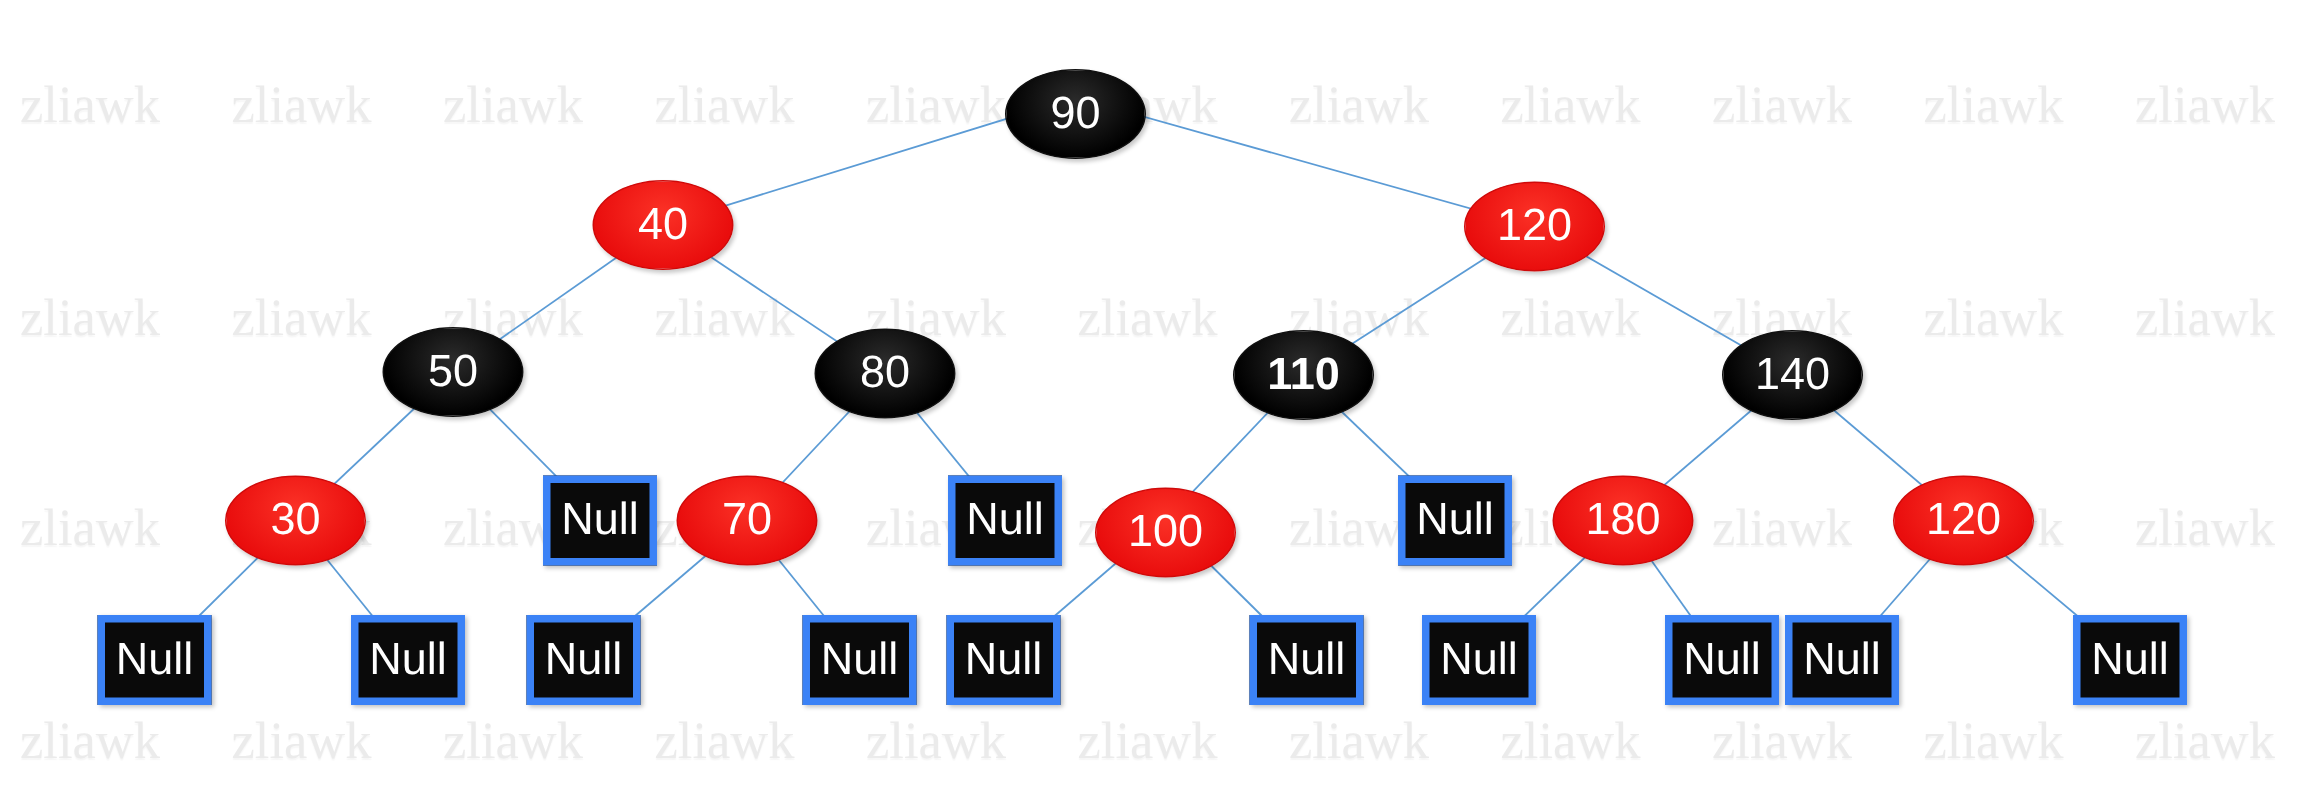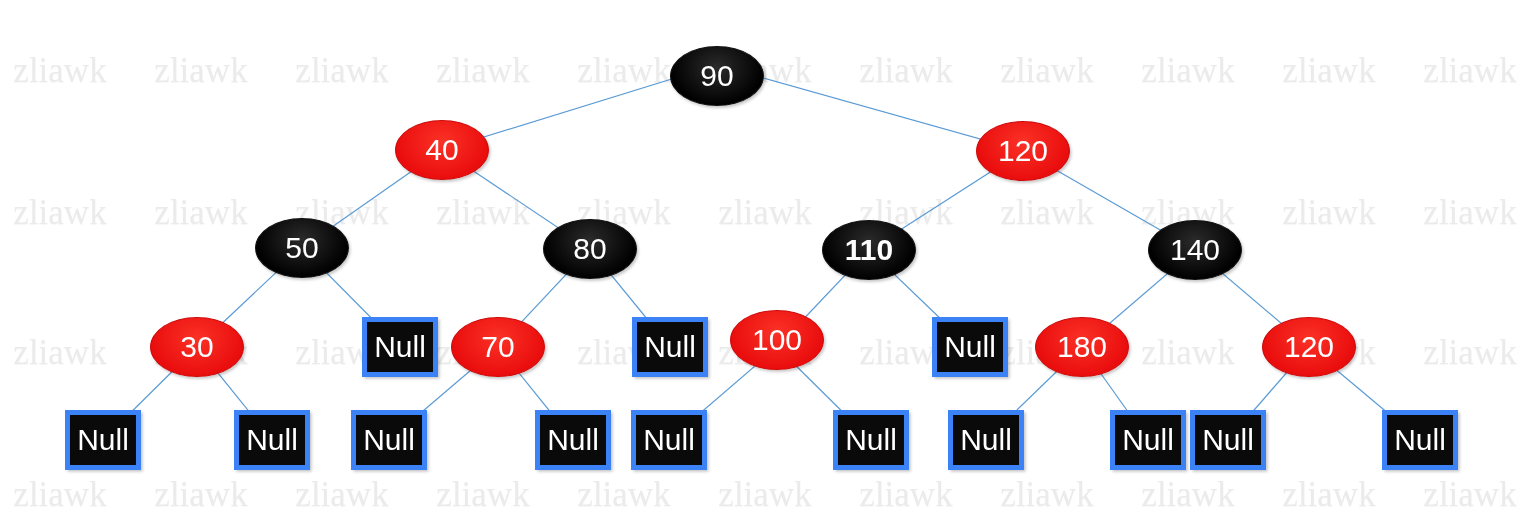--- a/index.html
+++ b/index.html
@@ -140,21 +140,21 @@
       </div>
       <div class="node rect black" style="left: 400px; top: 347px;">
         <span>Null</span>
       </div>
       <div class="node ellipse red" style="left: 498px; top: 347px;">
         <span>70</span>
       </div>
       <div class="node rect black" style="left: 670px; top: 347px;">
         <span>Null</span>
       </div>
-      <div class="node ellipse red" style="left: 777px; top: 340px; justify-content: center;">
+      <div class="node ellipse red" style="left: 777px; top: 355px; justify-content: center;">
         <span>100</span>
       </div>
       <div class="node rect black" style="left: 970px; top: 347px;">
         <span>Null</span>
       </div>
       <div class="node ellipse red" style="left: 1082px; top: 347px;">
         <span>180</span>
       </div>
       <div class="node ellipse red" style="left: 1309px; top: 347px;">
         <span>120</span>

